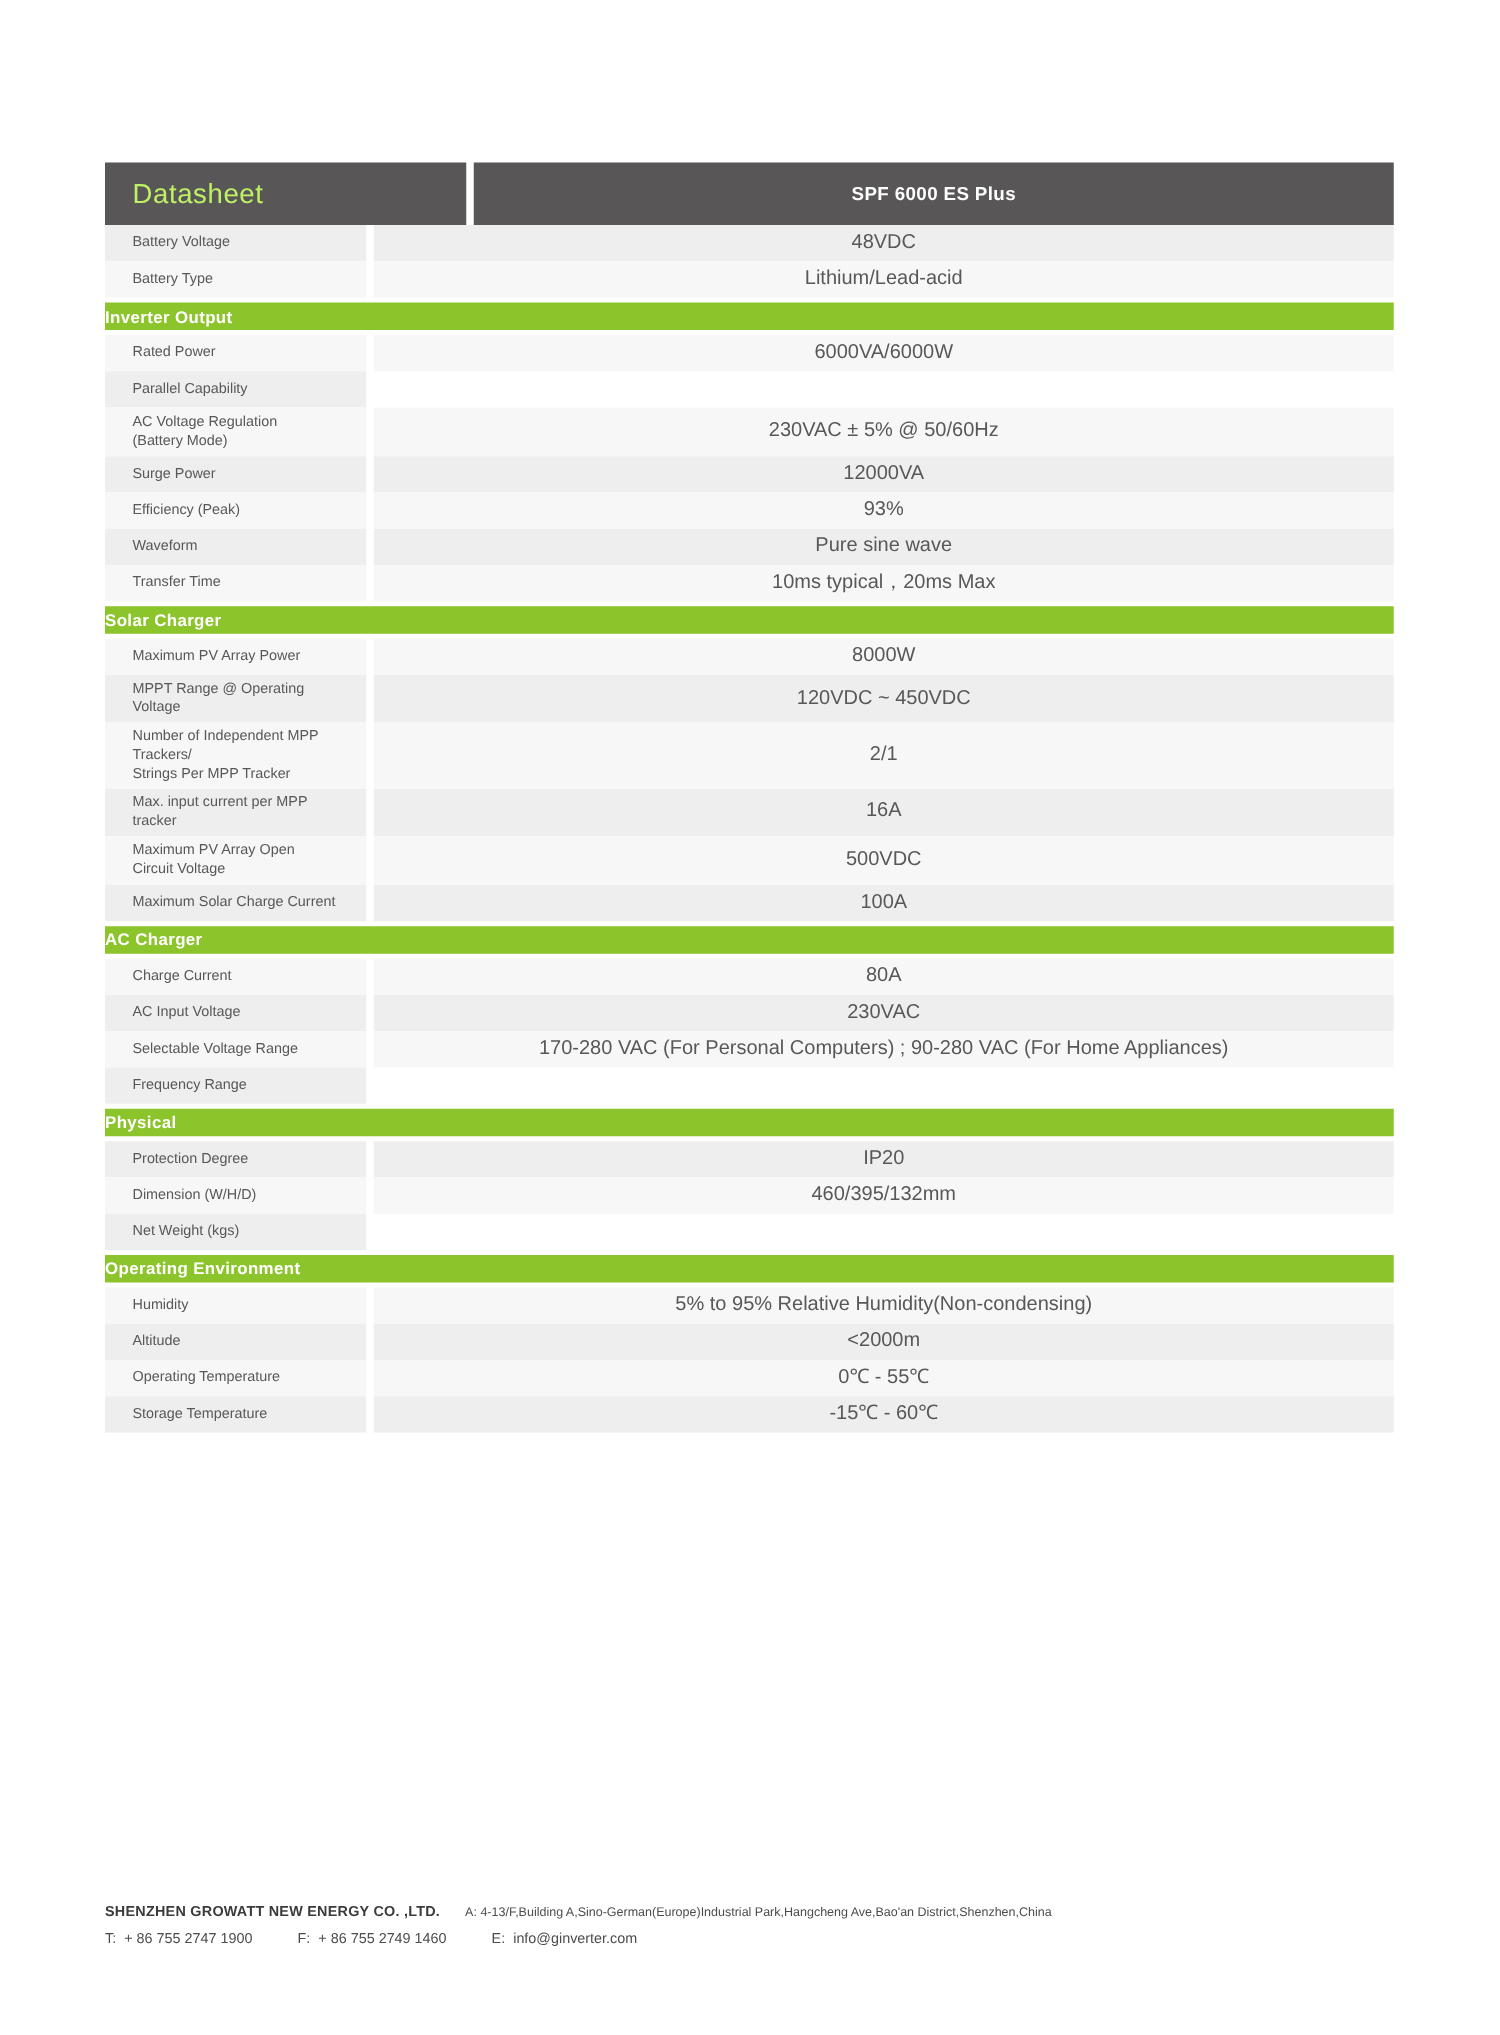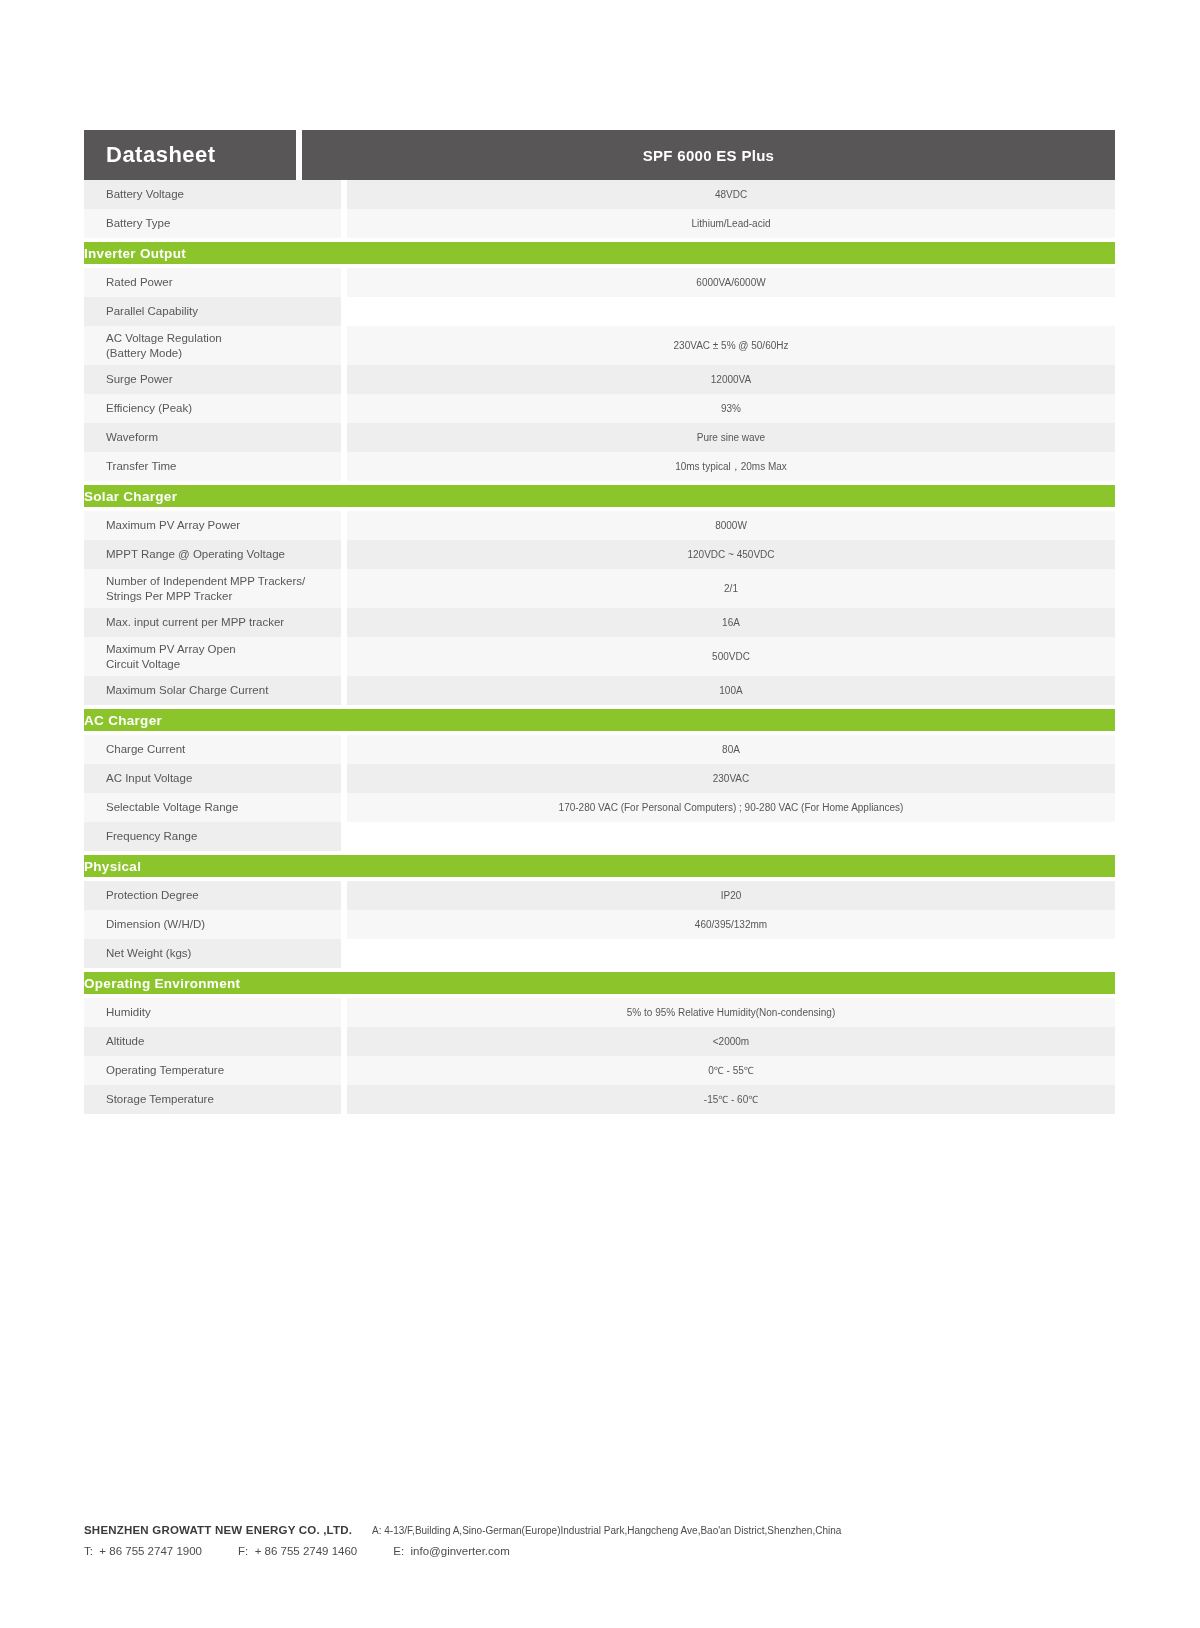--- a/index.html
+++ b/index.html
@@ -4,47 +4,47 @@
 <style>
   html,body { margin:0; padding:0; background:#ffffff; }
   .page {
     position:relative; width:1200px; height:1628px; background:#ffffff;
     font-family:"Liberation Sans", sans-serif; overflow:hidden;
   }
   .spec-table { position:absolute; left:84px; top:130px; width:1031px; }
 
   .head-row { display:flex; gap:6px; height:50px; }
   .head-left {
-    width:212px; box-sizing:border-box; background:#585657; color:#ffffff;
+    width:289px; box-sizing:border-box; background:#585657; color:#bef264;
     display:flex; align-items:center; padding-left:22px;
-    font-size:22px; font-weight:700; letter-spacing:0.5px;
+    font-size:22px; font-weight:400; letter-spacing:0.5px;
   }
   .head-right {
     flex:1; background:#585657; color:#ffffff;
     display:flex; align-items:center; justify-content:center;
     font-size:15px; font-weight:700; letter-spacing:0.3px;
   }
 
   .section-bar {
     height:22px; background:#8cc42c; color:#ffffff; margin:4px 0;
     display:flex; align-items:center; 
     font-size:13.5px; font-weight:700; letter-spacing:0.3px;
   }
 
   .row { display:flex; gap:6px; min-height:29px; }
   .row.tall { min-height:39px; }
   .cell-label {
-    width:257px; box-sizing:border-box; padding:4px 10px 4px 22px;
+    width:209px; box-sizing:border-box; padding:4px 10px 4px 22px;
     display:flex; align-items:center;
     font-size:11.5px; color:#595757; line-height:1.3; white-space:pre-line;
   }
   .cell-value {
     flex:1; box-sizing:border-box; padding:4px 12px;
     display:flex; align-items:center; justify-content:center; text-align:right;
-    font-size:10px; color:#595757; line-height:1.3;
+    font-size:16px; color:#595757; line-height:1.3;
   }
   .shade-gray  { background:#eeeeef; }
   .shade-white { background:#f6f7f6; }
 
   .footer { position:absolute; left:84px; top:1524px; width:1031px; color:#4e4b4c; }
   .footer-line1 { display:flex; align-items:baseline; gap:20px; }
   .company { font-size:11.5px; font-weight:700; color:#3d3a3b; letter-spacing:0.2px; white-space:nowrap; }
   .addr { font-size:10px; white-space:nowrap; }
   .footer-line2 { display:flex; align-items:baseline; gap:36px; margin-top:9px; font-size:11.5px; }
   .contact-item { white-space:nowrap; }

